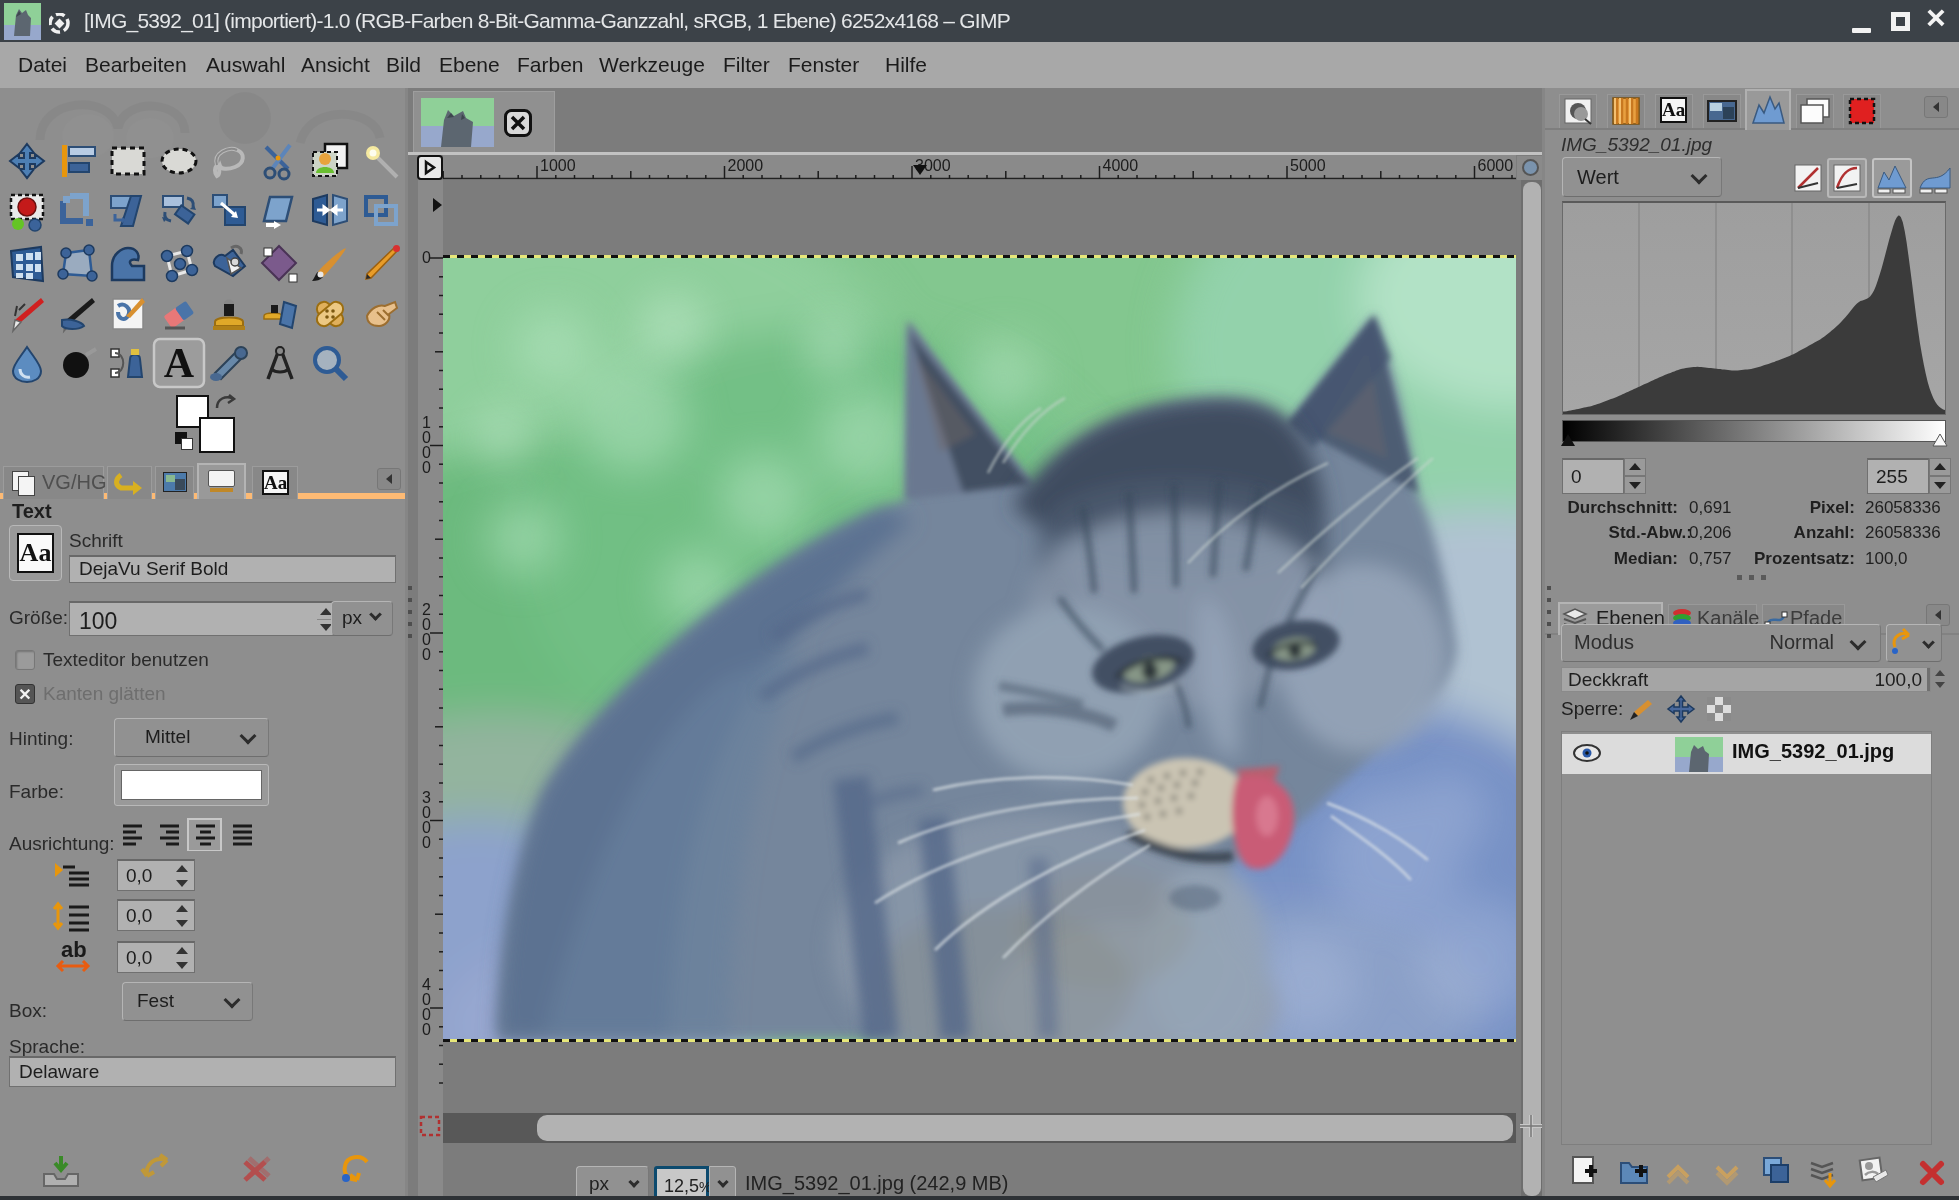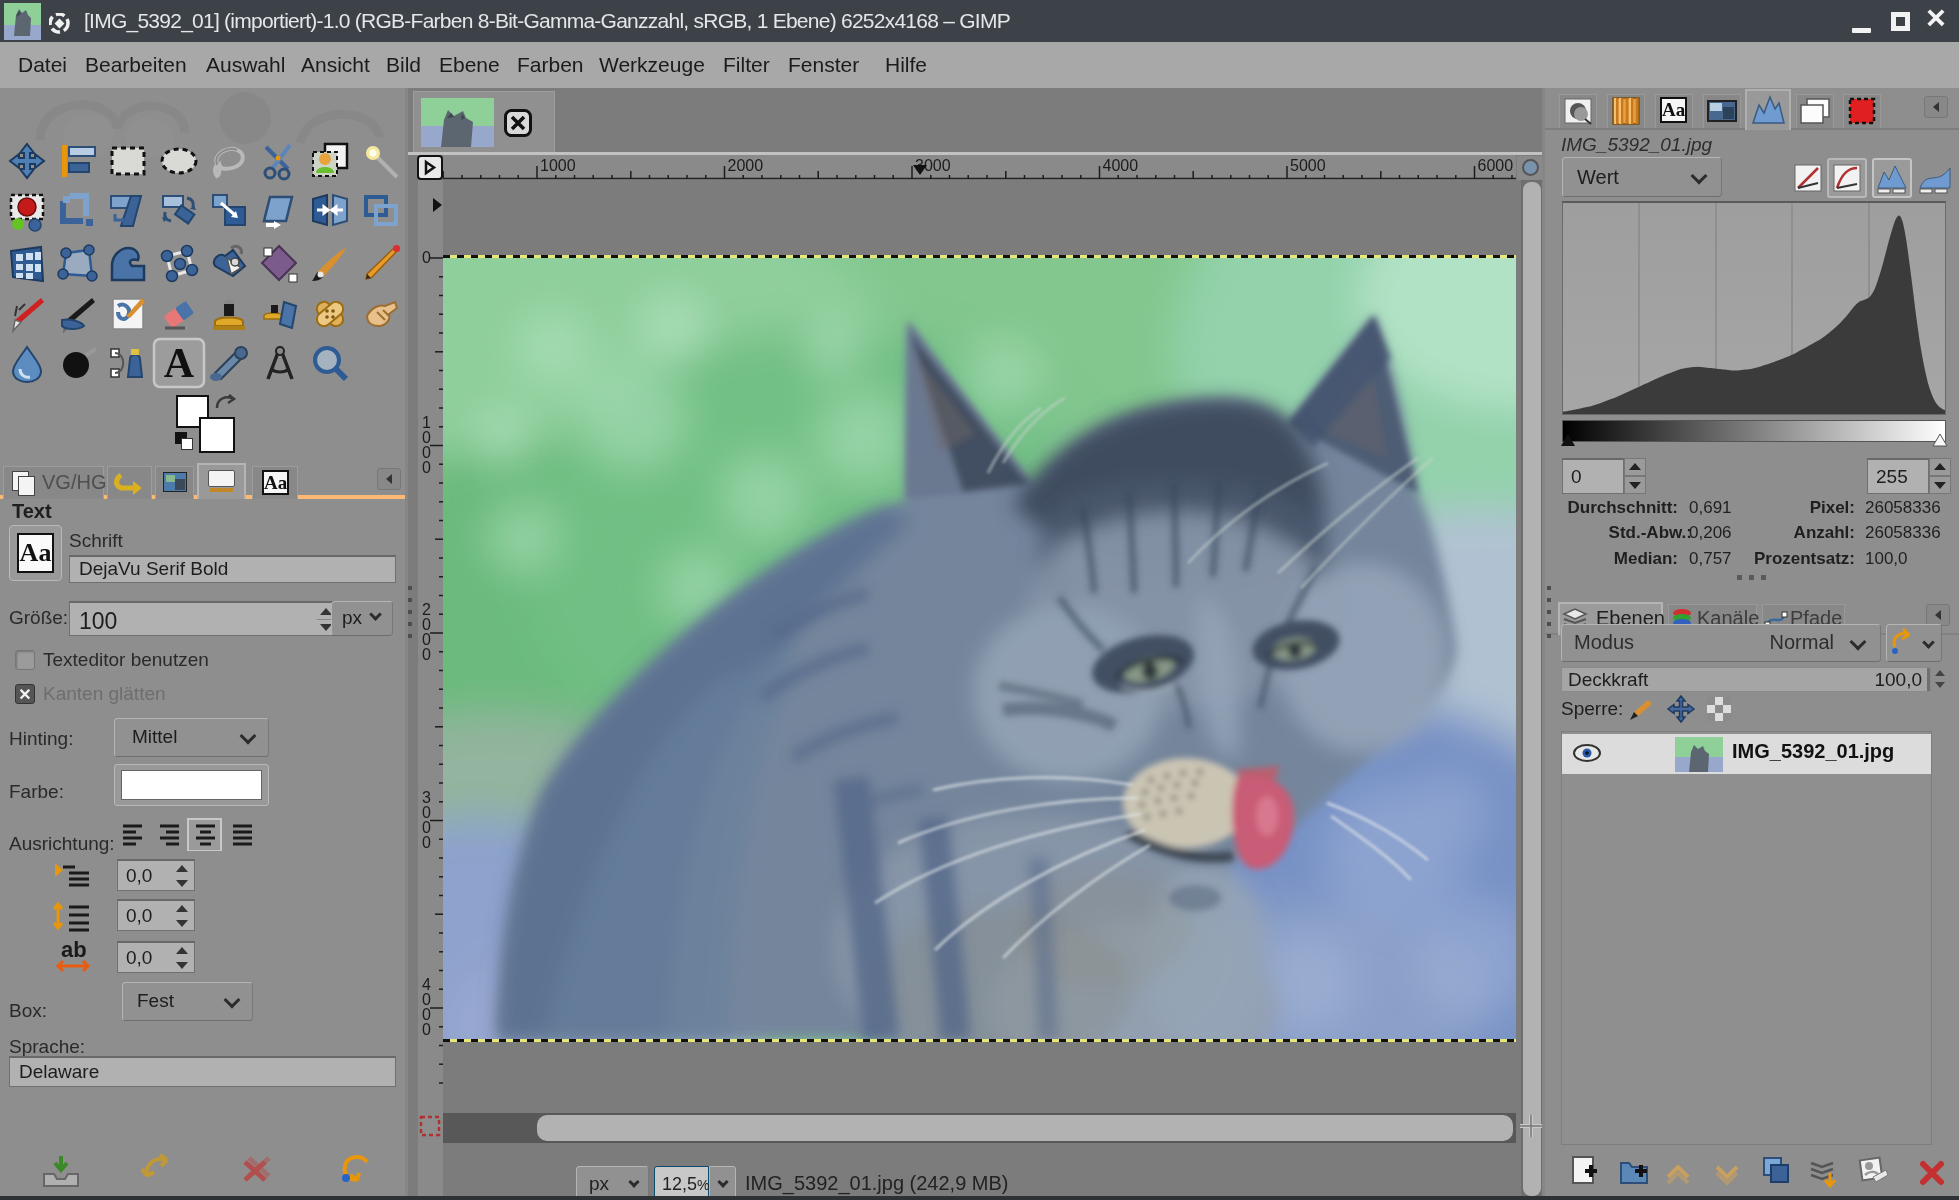--- a/index.html
+++ b/index.html
@@ -296,21 +296,21 @@
 </svg>
 
 <div class="abs" style="left:176px;top:307px;width:33px;height:33px;background:#fff;border:2px solid #111;"></div>
 <div class="abs" style="left:199px;top:329px;width:36px;height:36px;background:#fff;border:2px solid #111;"></div>
 <svg class="abs" style="left:214px;top:306px;" width="26" height="20" viewBox="0 0 26 20">
   <path d="M3 14 C3 4 12 2 18 4 M15 1 L20 5 L14 9" fill="none" stroke="#3a3a3a" stroke-width="2.5"></path>
 </svg>
 <div class="abs" style="left:175px;top:344px;width:12px;height:12px;background:#111;"></div>
 <div class="abs" style="left:181px;top:350px;width:12px;height:12px;background:#fff;border:1px solid #333;"></div>
 
-<div class="abs" style="left:0px;top:378px;width:408px;height:33px;border-bottom:4px solid #fdba74;">
+<div class="abs" style="left:0px;top:378px;width:408px;height:33px;border-bottom:6px solid #fdba74;">
   <div class="abs" style="left:3px;top:0;width:101px;height:33px;background:#888;border:1px solid #9c9c9c;border-bottom:none;">
     <div class="abs" style="left:8px;top:4px;width:17px;height:20px;background:#f4f4f4;border:1px solid #444;"></div>
     <div class="abs" style="left:14px;top:9px;width:17px;height:20px;background:#f4f4f4;border:1px solid #444;"></div>
     <span class="abs" style="left:38px;top:4px;font-size:20px;color:#4f4f4f;">VG/HG</span>
   </div>
   <div class="abs" style="left:107px;top:0;width:45px;height:33px;background:#888;border:1px solid #9c9c9c;border-bottom:none;">
     <svg width="43" height="31" viewBox="0 0 43 31">
           <path d="M13 8 C7 12 7 18 13 21 L27 21" fill="none" stroke="#d8b020" stroke-width="5"></path>
           <path d="M25 14 L34 21 L25 28 Z" fill="#d8b020"></path>
         </svg>
@@ -348,21 +348,21 @@
         <path d="M5 19 L11 26 L17 19 Z" fill="#333"></path>
         <path d="M2 14.5 L20 14.5" stroke="#888" stroke-width="1"></path>
       </svg>
 </div>
 <div class="combo abs" style="left:331px;top:513px;width:62px;height:35px;font-size:19px;padding:5px 0 0 10px;">px<span class="chev" style="position:absolute;right:12px;top:8px;width:9px;height:9px;"></span></div>
 <div class="abs" style="left:15px;top:562px;width:20px;height:20px;background:#9b9b9b;border:1px solid #777;border-radius:3px;box-shadow:inset 1px 1px 2px rgba(0,0,0,0.25);"></div>
 <div class="abs" style="left:43px;top:561px;font-size:19px;color:#2a2a2a;">Texteditor benutzen</div>
 <div class="abs" style="left:15px;top:596px;width:20px;height:20px;background:#555;border:1px solid #333;border-radius:3px;color:#f2f2f2;font-size:16px;font-weight:bold;text-align:center;line-height:19px;">✕</div>
 <div class="abs" style="left:43px;top:595px;font-size:19px;color:#6e6e6e;">Kanten glätten</div>
 <div class="abs" style="left:9px;top:640px;font-size:19px;color:#2a2a2a;">Hinting:</div>
-<div class="combo abs" style="left:114px;top:630px;width:155px;height:39px;font-size:19px;padding:7px 0 0 17px;">Mittel<span class="chev" style="position:absolute;right:14px;top:11px;"></span></div>
+<div class="combo abs" style="left:114px;top:630px;width:155px;height:39px;font-size:19px;padding:7px 0 0 30px;">Mittel<span class="chev" style="position:absolute;right:14px;top:11px;"></span></div>
 <div class="abs" style="left:9px;top:693px;font-size:19px;color:#2a2a2a;">Farbe:</div>
 <div class="abs" style="left:114px;top:676px;width:155px;height:42px;background:#999;border:1px solid #b8b8b8;border-radius:3px;">
   <div class="abs" style="left:6px;top:5px;width:141px;height:30px;background:#fff;border:1px solid #666;"></div>
 </div>
 <div class="abs" style="left:9px;top:745px;font-size:19px;color:#2a2a2a;">Ausrichtung:</div>
 <svg class="abs" style="left:120px;top:730px;" width="145" height="33" viewBox="0 0 145 33">
   <g stroke="#1a1a1a" stroke-width="3">
     <path d="M3 8 L22 8 M3 14 L16 14 M3 20 L22 20 M3 26 L16 26"></path>
     <g transform="translate(37,0)">
           <path d="M3 8 L22 8 M9 14 L22 14 M3 20 L22 20 M9 26 L22 26"></path>
@@ -793,21 +793,21 @@
 </div>
 <svg class="abs" style="left:10px;top:1025px;" width="24" height="28" viewBox="0 0 24 28">
   <rect x="3" y="4" width="18" height="18" fill="#8e8e8e" stroke="#b03030" stroke-width="2.5" stroke-dasharray="4 3"></rect>
 </svg>
 <svg class="abs" style="left:1109px;top:1024px;" width="28" height="30" viewBox="0 0 28 30">
   <path d="M14 3 L14 25 M3 14 L25 14" stroke="#c8c8c8" stroke-width="4"></path>
   <path d="M14 3 L14 25 M3 14 L25 14" stroke="#777" stroke-width="1.5"></path>
 </svg>
 
 <div class="combo abs" style="left:168px;top:1078px;width:73px;height:34px;font-size:19px;padding:6px 0 0 12px;color:#222;">px<span class="chev" style="position:absolute;right:10px;top:11px;width:8px;height:8px;"></span></div>
-<div class="abs" style="left:246px;top:1078px;width:55px;height:34px;background:#c8c8c8;border:1px solid #0c4a6e;border-radius:3px 0 0 3px;font-size:18px;color:#222;padding:7px 0 0 7px;">12,5<span style="font-size:14px;">%</span></div>
+<div class="abs" style="left:246px;top:1078px;width:55px;height:34px;background:#c8c8c8;border:3px solid #0c4a6e;border-radius:3px 0 0 3px;font-size:18px;color:#222;padding:7px 0 0 7px;">12,5<span style="font-size:14px;">%</span></div>
 <div class="abs" style="left:301px;top:1078px;width:27px;height:34px;background:#919191;border:1px solid #b5b5b5;border-radius:0 3px 3px 0;">
       <span class="chev" style="position:absolute;right:8px;top:11px;width:8px;height:8px;"></span>
     </div>
 <div class="abs" style="left:337px;top:1084px;font-size:20px;color:#222;">IMG_5392_01.jpg (242,9 MB)</div>
 </div>
 <div class="abs" id="rightpanel">
 
 <div class="abs" style="left:0;top:0;width:414px;height:42px;border-bottom:2px solid #7e7e7e;">
   <div class="abs" style="left:14px;top:6px;width:38px;height:34px;background:#888;border:1px solid #999;border-bottom:none;">
     <svg width="36" height="32" viewBox="0 0 36 32">

